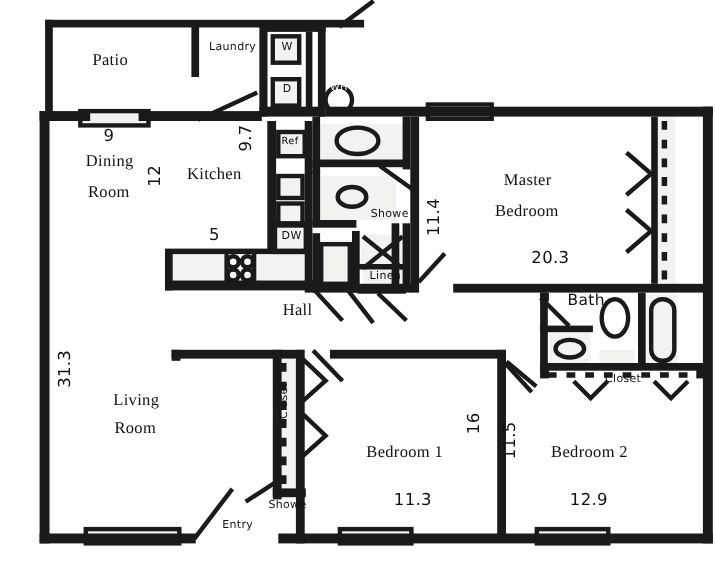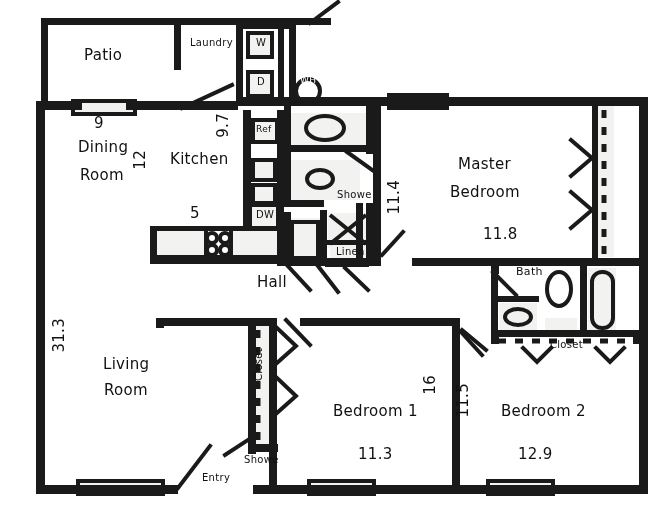--- a/index.html
+++ b/index.html
@@ -14,21 +14,21 @@
   #plan svg{display:block;width:650px;height:525px;}
   .lbl{
     position:absolute;
     color:#111111;
     font-family:"DejaVu Sans",sans-serif;
     white-space:nowrap;
     line-height:1.05;
     letter-spacing:0.3px;
     user-select:none;
   }
-  .room-name{font-size:15px;}
+  .room-name{font-size:15px;font-family:Liberation Serif, serif;}
   .dim{font-size:15px;font-weight:400;}
   .small{font-size:10px;}
   .tiny{font-size:9px;}
   .appl{font-size:10px;}
   .vert{writing-mode:vertical-rl;transform:rotate(180deg);}
 </style>
 </head>
 <body>
 
 <div id="plan">
@@ -249,34 +249,34 @@
   </svg>
 
   <div>
     <div class="lbl room-name" style="left:84px;top:48px;">Patio</div>
     <div class="lbl room-name" style="left:78px;top:140px;">Dining</div>
     <div class="lbl room-name" style="left:80px;top:168px;">Room</div>
     <div class="lbl room-name" style="left:170px;top:152px;">Kitchen</div>
     <div class="lbl small" style="left:190px;top:38px;text-align:center;">Laundry</div>
     <div class="lbl room-name" style="left:458px;top:157px;">Master</div>
     <div class="lbl room-name" style="left:450px;top:185px;">Bedroom</div>
-    <div class="lbl" style="left:516px;top:266px;font-size:11px;">Bath</div>
+    <div class="lbl" style="left:516px;top:266px;font-size:14px;">Bath</div>
     <div class="lbl room-name" style="left:257px;top:275px;">Hall</div>
     <div class="lbl room-name" style="left:103px;top:357px;">Living</div>
     <div class="lbl room-name" style="left:104px;top:383px;">Room</div>
     <div class="lbl room-name" style="left:333px;top:404px;">Bedroom 1</div>
     <div class="lbl room-name" style="left:501px;top:404px;">Bedroom 2</div>
   </div>
 
   <div>
     <div class="lbl dim" style="left:94px;top:116px;">9</div>
     <div class="lbl dim vert" style="left:133px;top:150px;">12</div>
     <div class="lbl dim vert" style="left:216px;top:113px;">9.7</div>
     <div class="lbl dim" style="left:190px;top:206px;">5</div>
-    <div class="lbl dim" style="left:483px;top:227px;">11.8</div>
+    <div class="lbl dim" style="left:483px;top:227px;">20.3</div>
     <div class="lbl dim vert" style="left:387px;top:180px;">11.4</div>
     <div class="lbl dim vert" style="left:52px;top:318px;">31.3</div>
     <div class="lbl dim vert" style="left:423px;top:375px;">16</div>
     <div class="lbl dim" style="left:358px;top:447px;">11.3</div>
     <div class="lbl dim vert" style="left:456px;top:383px;">11.5</div>
     <div class="lbl dim" style="left:518px;top:447px;">12.9</div>
   </div>
 
   <div>
     <div class="lbl appl" style="left:256px;top:38px;">W</div>

